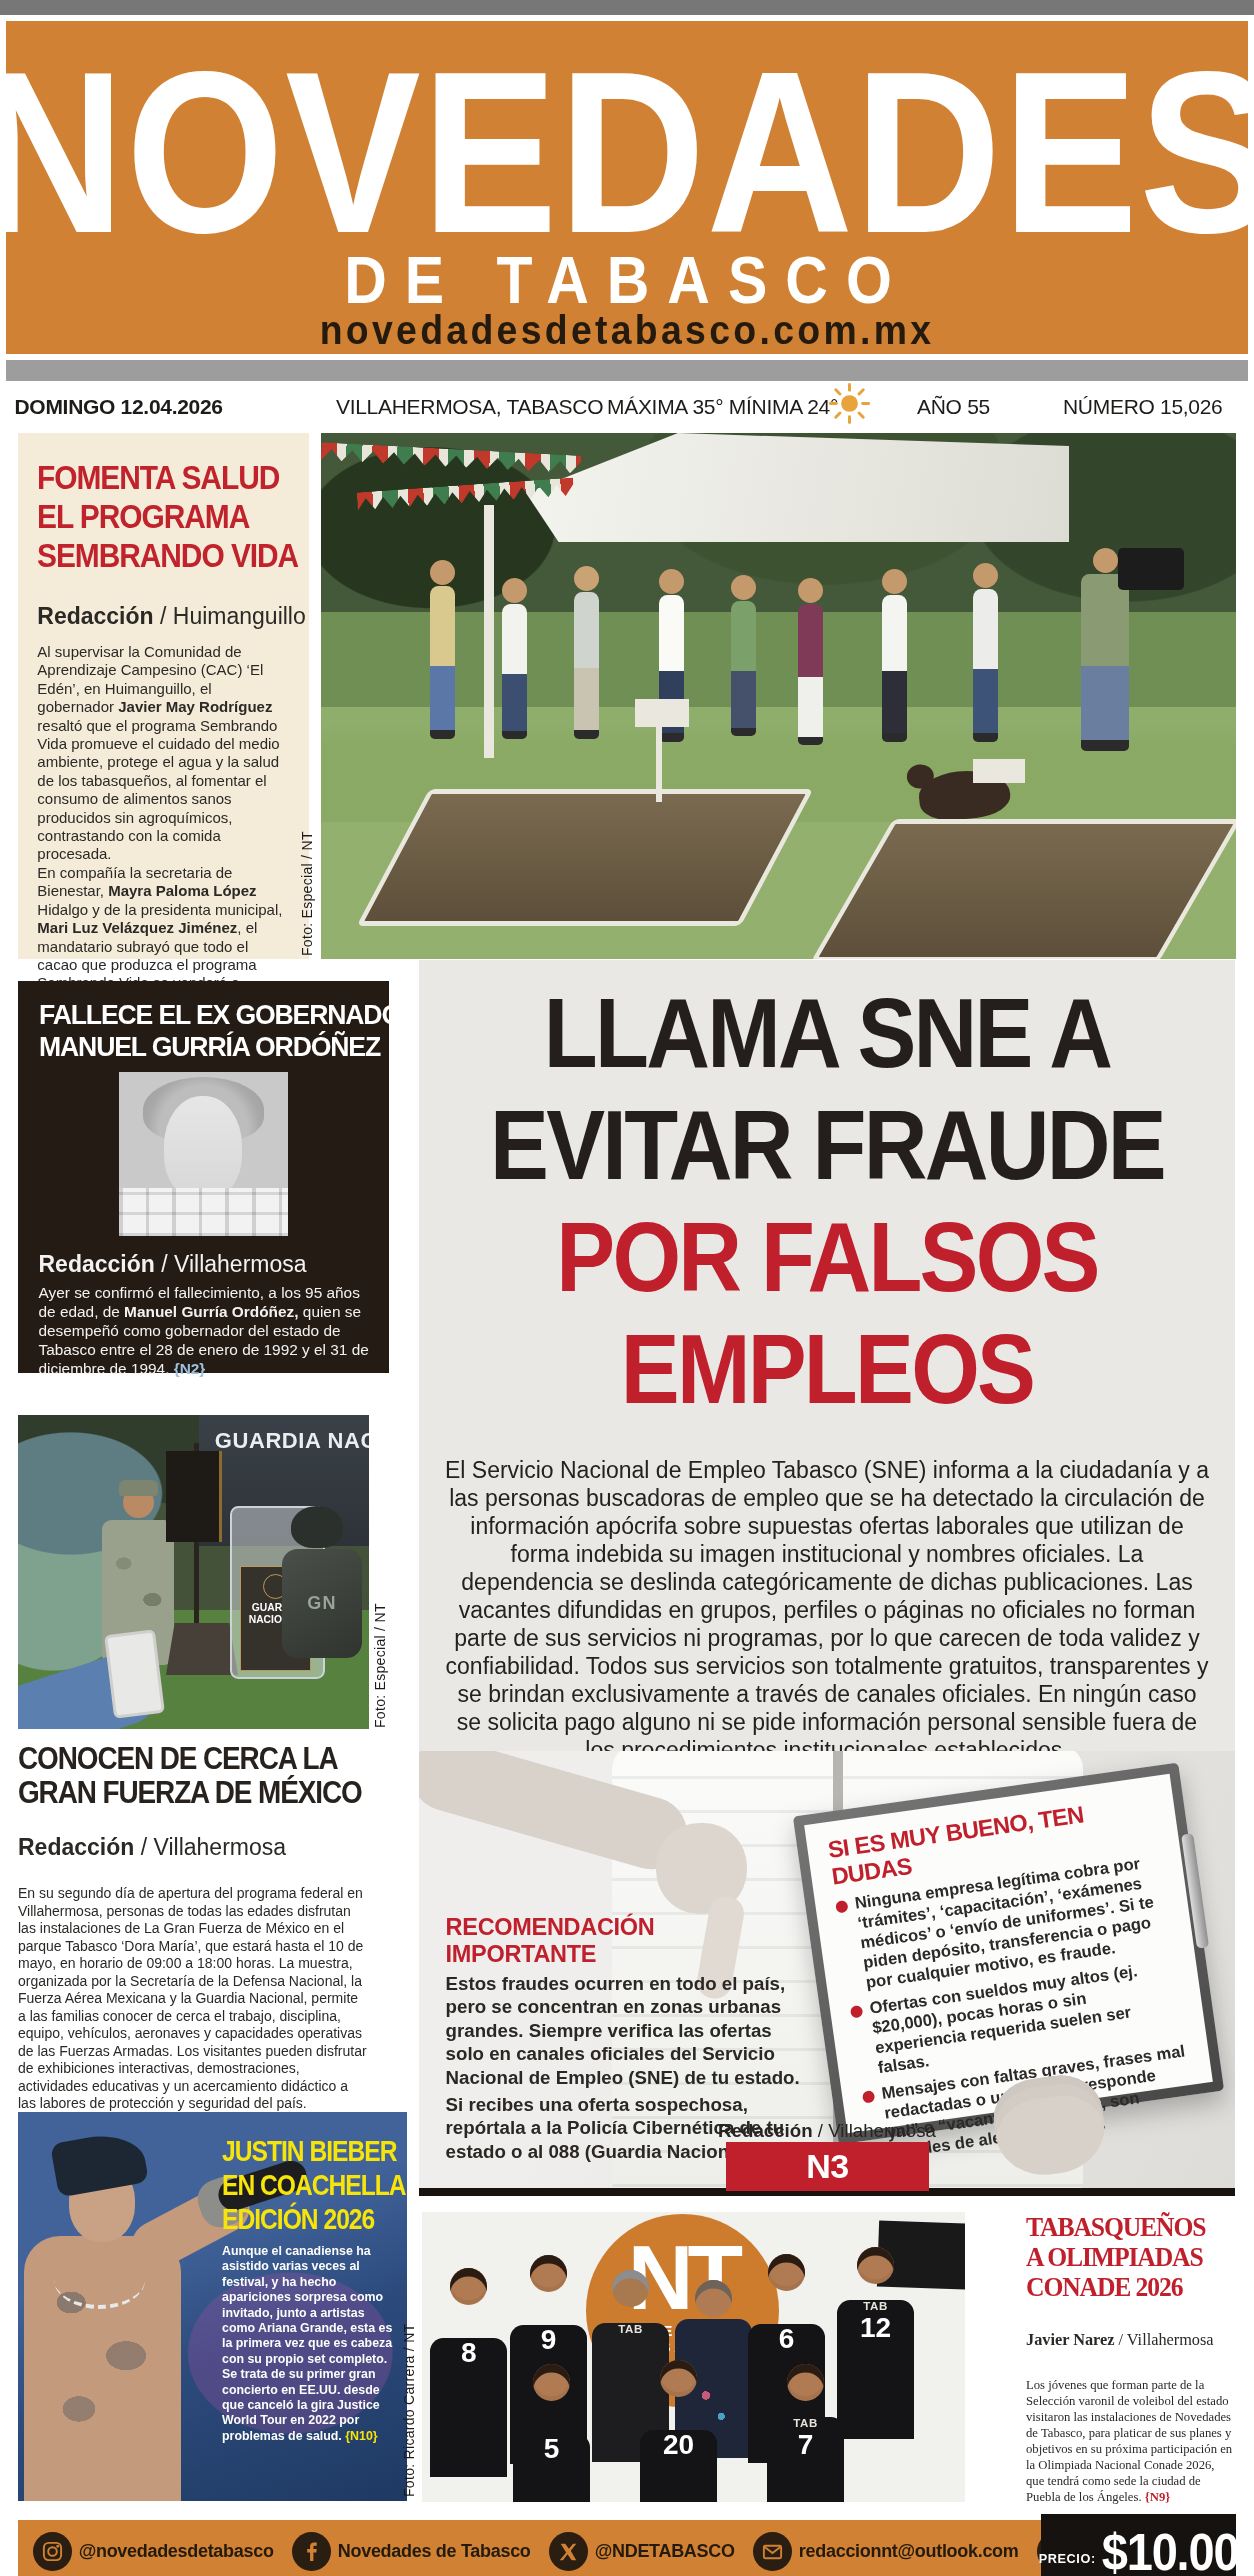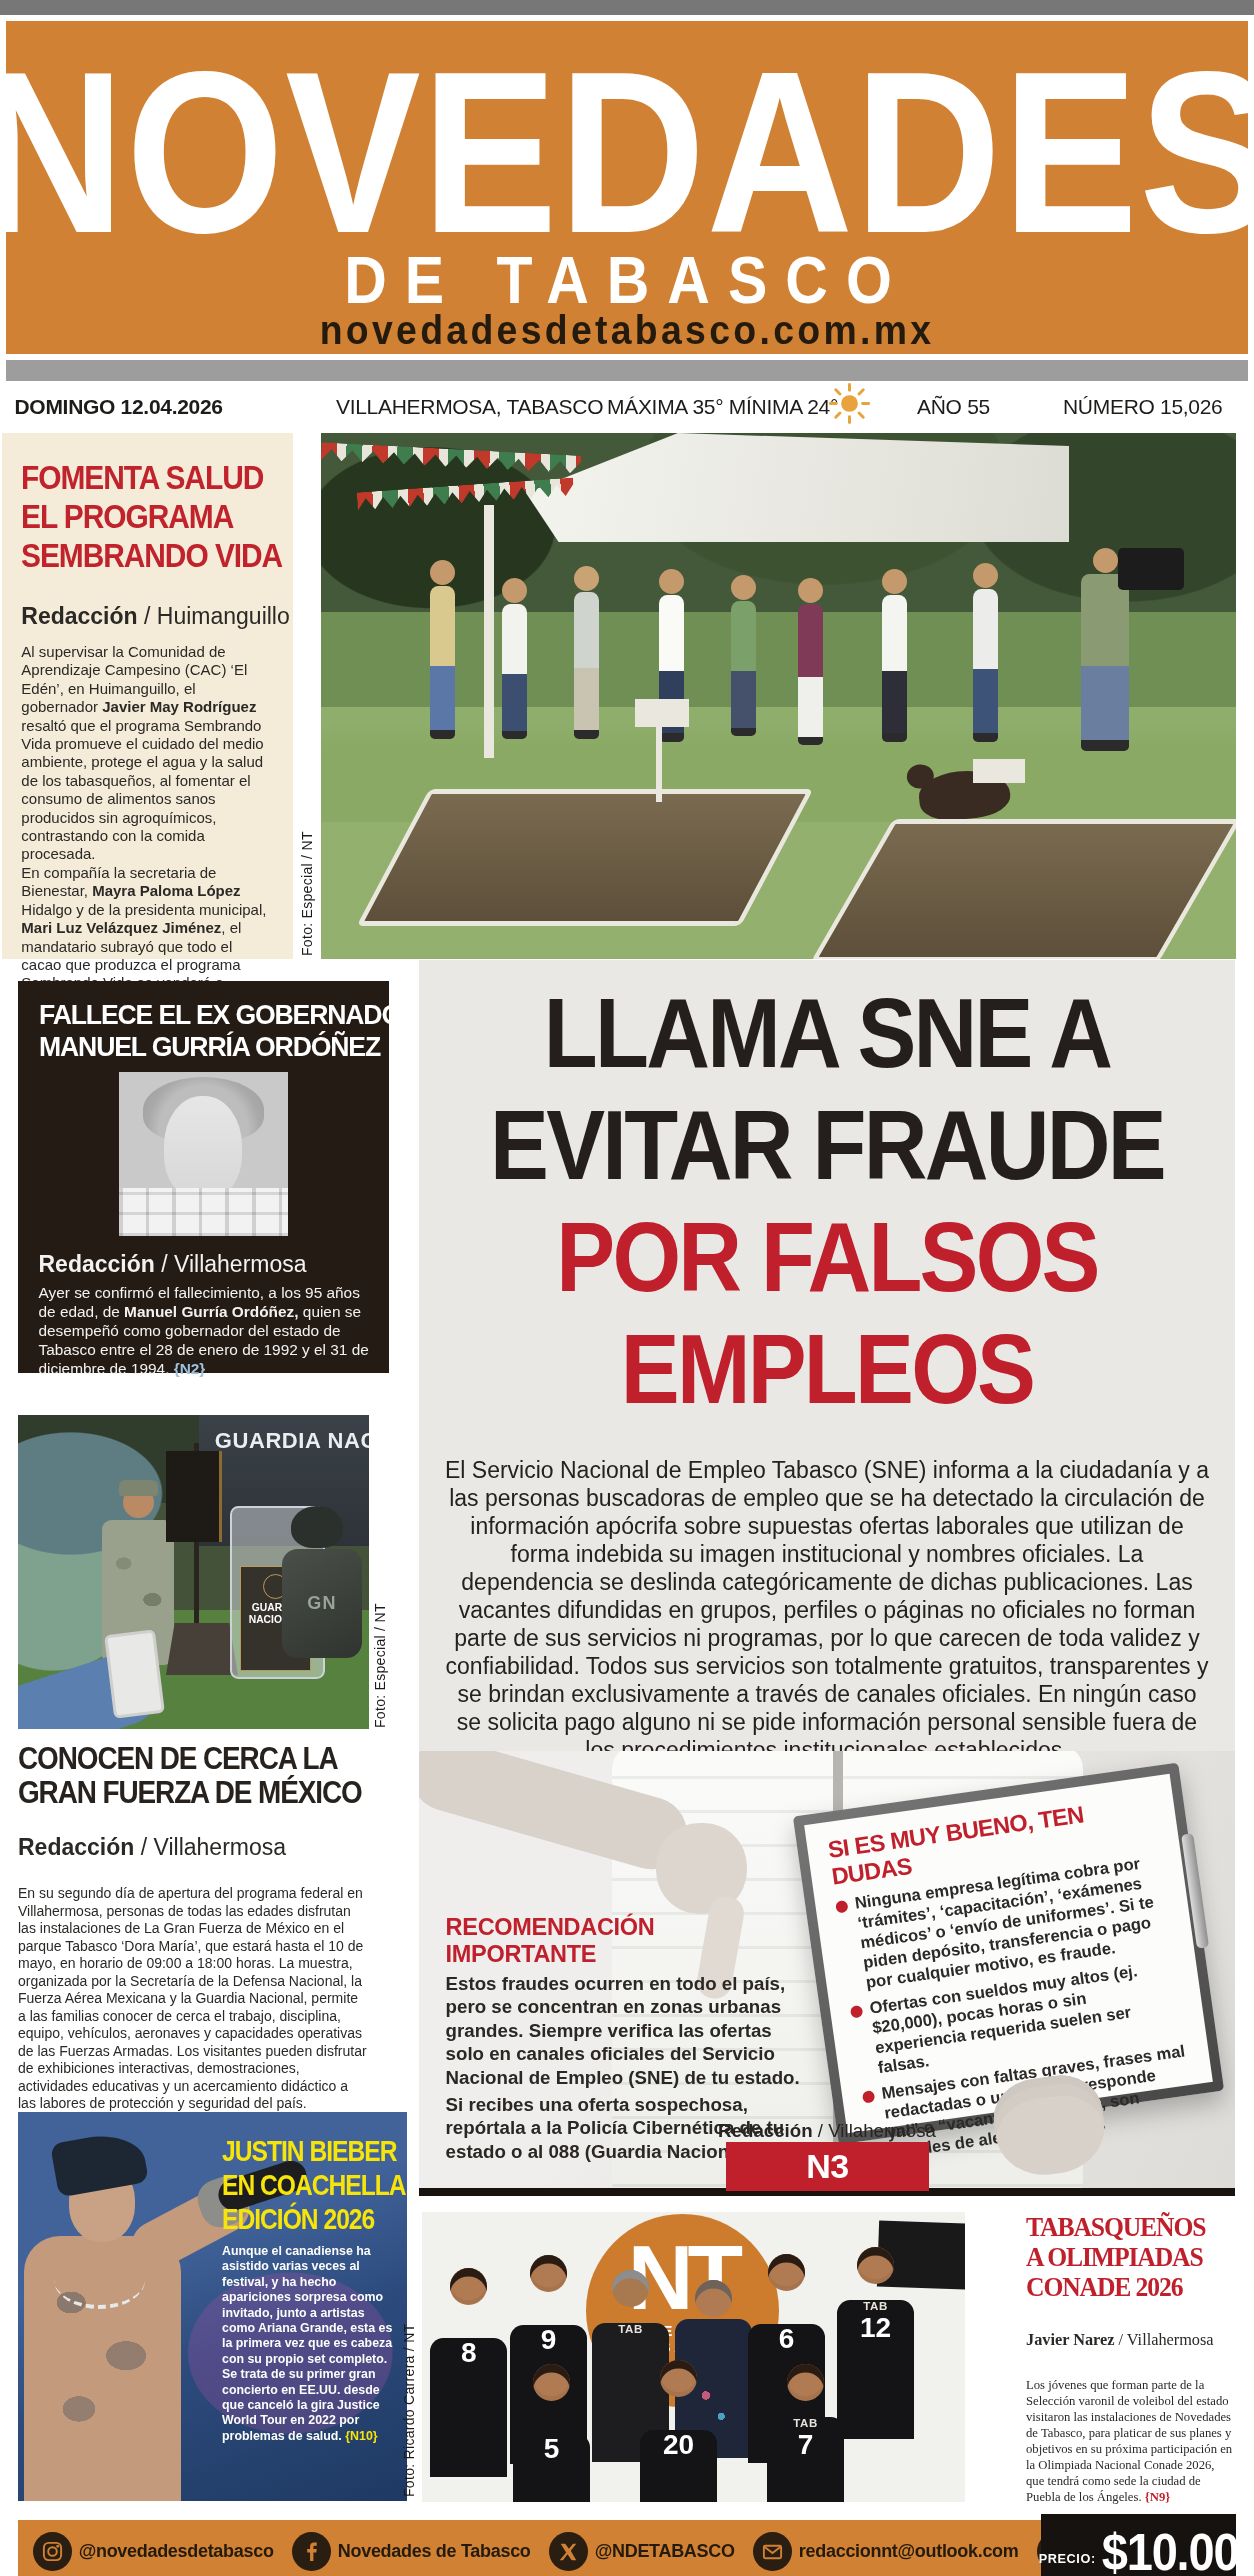--- a/index.html
+++ b/index.html
@@ -19,21 +19,21 @@
   .dl{top:380px;font-size:21px;color:#1d1c1a;letter-spacing:-0.3px;white-space:nowrap;}
   
   .hl{font-weight:800;letter-spacing:-1.2px;}
   .byline{font-size:23px;color:#2b2926;}
   .body-txt{color:#2b2926;text-align:left;}
   .ref-red{color:#c0202c;font-weight:800;}
   .ref-blue{color:#9fc3df;font-weight:800;}
   .ref-yellow{color:#f6e40a;font-weight:800;}
   .vcap{writing-mode:vertical-rl;transform:rotate(180deg);font-size:14px;color:#1c1c1c;letter-spacing:0.3px;white-space:nowrap;}
   
-  .cream{left:2px;top:418px;width:291px;height:526px;background:#f4ecd9;}
+  .cream{left:18px;top:418px;width:291px;height:526px;background:#f4ecd9;}
   .cream .hl{color:#c0232c;font-size:34px;line-height:39px;transform:scaleX(.88);transform-origin:left top;white-space:nowrap;}
   
   .photo1{left:321px;top:418px;width:915px;height:526px;overflow:hidden;
     background:
       linear-gradient(180deg,rgba(0,0,0,0) 0 55%,rgba(130,160,90,.35) 60% 100%),
       radial-gradient(205px 133px at 12% 18%,#27361f 0 60%,rgba(0,0,0,0) 61%),
       radial-gradient(253px 157px at 88% 14%,#33452a 0 60%,rgba(0,0,0,0) 61%),
       radial-gradient(302px 181px at 55% 8%,#3d5230 0 60%,rgba(0,0,0,0) 61%),
       linear-gradient(180deg,#44583a 0 34%,#6f8f55 34% 52%,#8fae6b 52% 74%,#9cb878 74% 100%);}
   .tent{left:205px;top:0;width:543px;height:109px;background:linear-gradient(100deg,#f4f4ef,#dddcd4);

